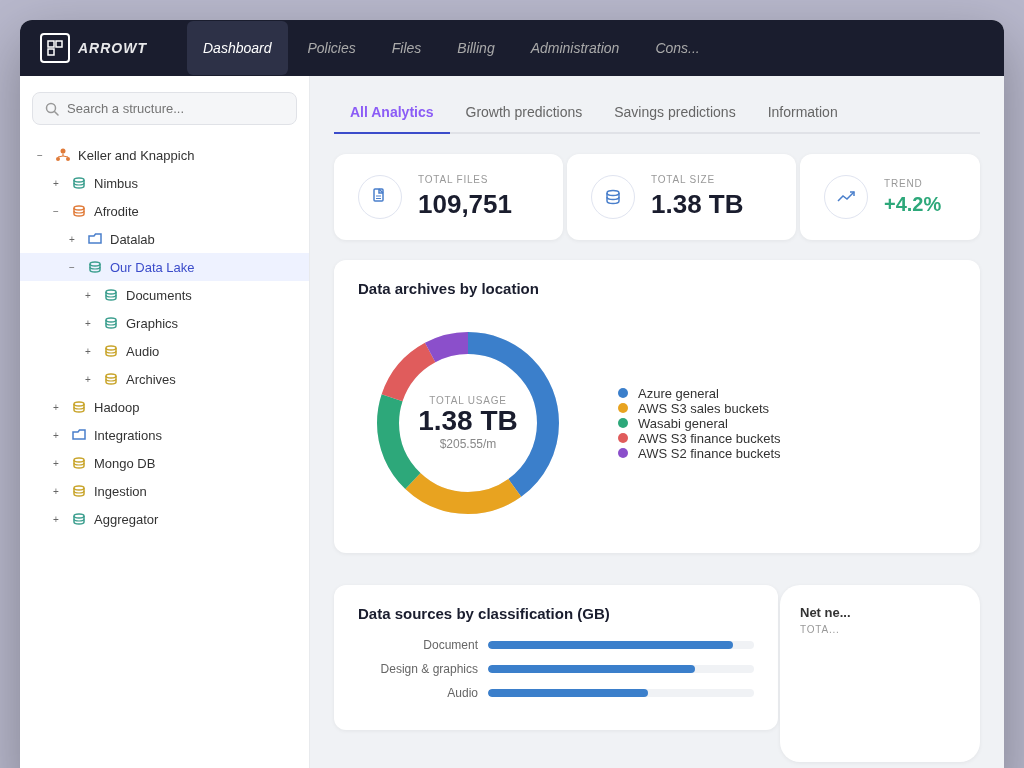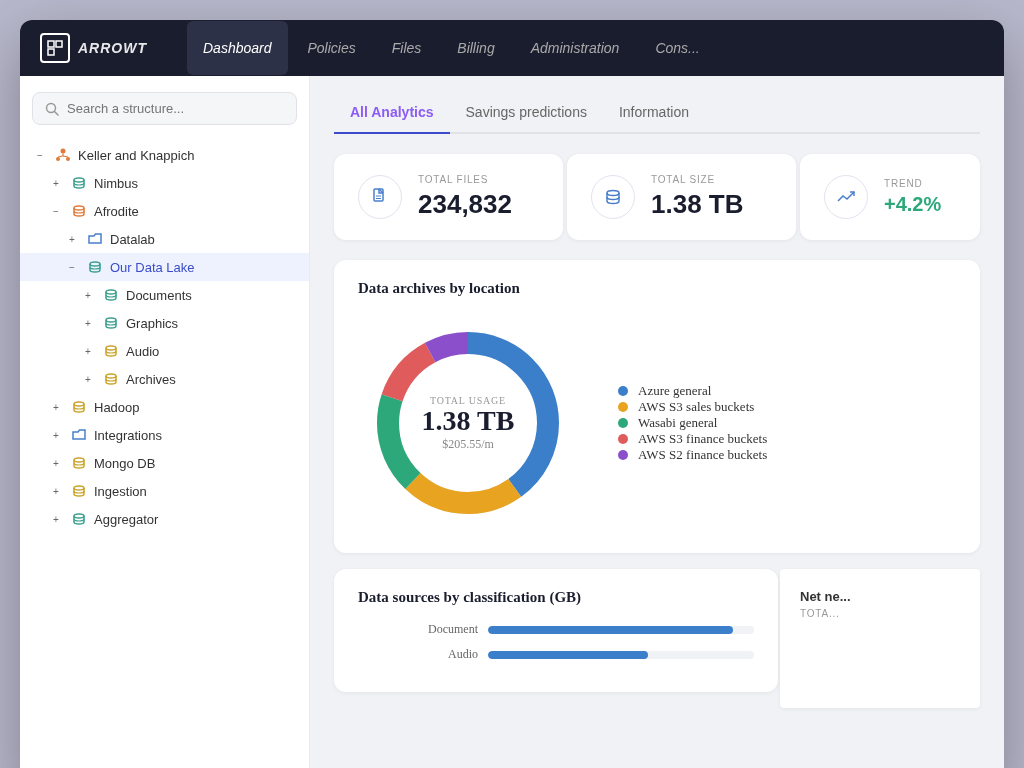--- a/index.html
+++ b/index.html
@@ -222,23 +222,22 @@
       font-size: 26px;
       font-weight: 700;
       color: #1a1d2e;
     }
 
     
     .section-card {
       background: #fff;
       border-radius: 12px;
       padding: 20px 24px;
-      margin-bottom: 16px;
+      margin-bottom: 32px;
       box-shadow: 0 1px 4px rgba(0,0,0,0.06);
-      font-family: Liberation Serif, serif;
     }
     .section-title {
       font-size: 15px;
       font-weight: 600;
       color: #1a1d2e;
       margin-bottom: 16px;
     }
 
     .chart-donut-container {
       display: flex;
@@ -324,21 +323,21 @@
     .bar-fill {
       height: 100%;
       border-radius: 4px;
       background: #3b7fcb;
     }
 
     .net-card {
       width: 200px;
       flex-shrink: 0;
       background: #fff;
-      border-radius: 4px;
+      border-radius: 20px;
       padding: 20px;
       box-shadow: 0 1px 4px rgba(0,0,0,0.06);
     }
     .net-title {
       font-size: 13px;
       font-weight: 600;
       color: #333;
       margin-bottom: 4px;
     }
     .net-total-label {
@@ -545,38 +544,39 @@
             </span>
     <span class="tree-label">Aggregator</span>
   </div>
         </div>
     </aside>
 
     <main class="content-area">
 
       <div class="tabs">
         <div class="tab active">All Analytics</div>
+        <div class="tab">Growth predictions</div>
         <div class="tab">Savings predictions</div>
         <div class="tab">Information</div>
       </div>
 
       <div class="stats-row">
         <div class="stat-card">
           <div class="stat-icon-wrap">
             <svg width="20" height="20" viewBox="0 0 20 20" fill="none">
               <rect x="4" y="2" width="9" height="12" rx="1" stroke="#4a7fcb" stroke-width="1.5"></rect>
               <path d="M9 2l4 4" stroke="#4a7fcb" stroke-width="1.5"></path>
               <path d="M9 2v4h4" stroke="#4a7fcb" stroke-width="1.5" fill="none"></path>
               <line x1="6" y1="9" x2="11" y2="9" stroke="#4a7fcb" stroke-width="1.2"></line>
               <line x1="6" y1="11.5" x2="11" y2="11.5" stroke="#4a7fcb" stroke-width="1.2"></line>
             </svg>
           </div>
           <div class="stat-info">
             <div class="stat-label">TOTAL FILES</div>
-            <div class="stat-value">234,832</div>
+            <div class="stat-value">109,751</div>
           </div>
         </div>
 
         <div class="stat-card">
           <div class="stat-icon-wrap">
             <svg width="20" height="20" viewBox="0 0 20 20" fill="none">
               <ellipse cx="10" cy="6" rx="6" ry="2.5" stroke="#4a7fcb" stroke-width="1.5"></ellipse>
               <path d="M4 6v8c0 1.38 2.69 2.5 6 2.5s6-1.12 6-2.5V6" stroke="#4a7fcb" stroke-width="1.5"></path>
               <path d="M4 10c0 1.38 2.69 2.5 6 2.5s6-1.12 6-2.5" stroke="#4a7fcb" stroke-width="1.5"></path>
             </svg>
@@ -654,20 +654,26 @@
         <div class="section-card bar-section">
           <div class="section-title">Data sources by classification (GB)</div>
           <div id="bar-container">
               <div class="bar-row">
     <span class="bar-label">Document</span>
     <div class="bar-track">
       <div class="bar-fill" style="width:92%;background:#3b7fcb"></div>
     </div>
   </div>
               <div class="bar-row">
+    <span class="bar-label">Design &amp; graphics</span>
+    <div class="bar-track">
+      <div class="bar-fill" style="width:78%;background:#3b7fcb"></div>
+    </div>
+  </div>
+              <div class="bar-row">
     <span class="bar-label">Audio</span>
     <div class="bar-track">
       <div class="bar-fill" style="width:60%;background:#3b7fcb"></div>
     </div>
   </div>
             </div>
         </div>
 
         <div class="net-card">
           <div class="net-title">Net ne...</div>

